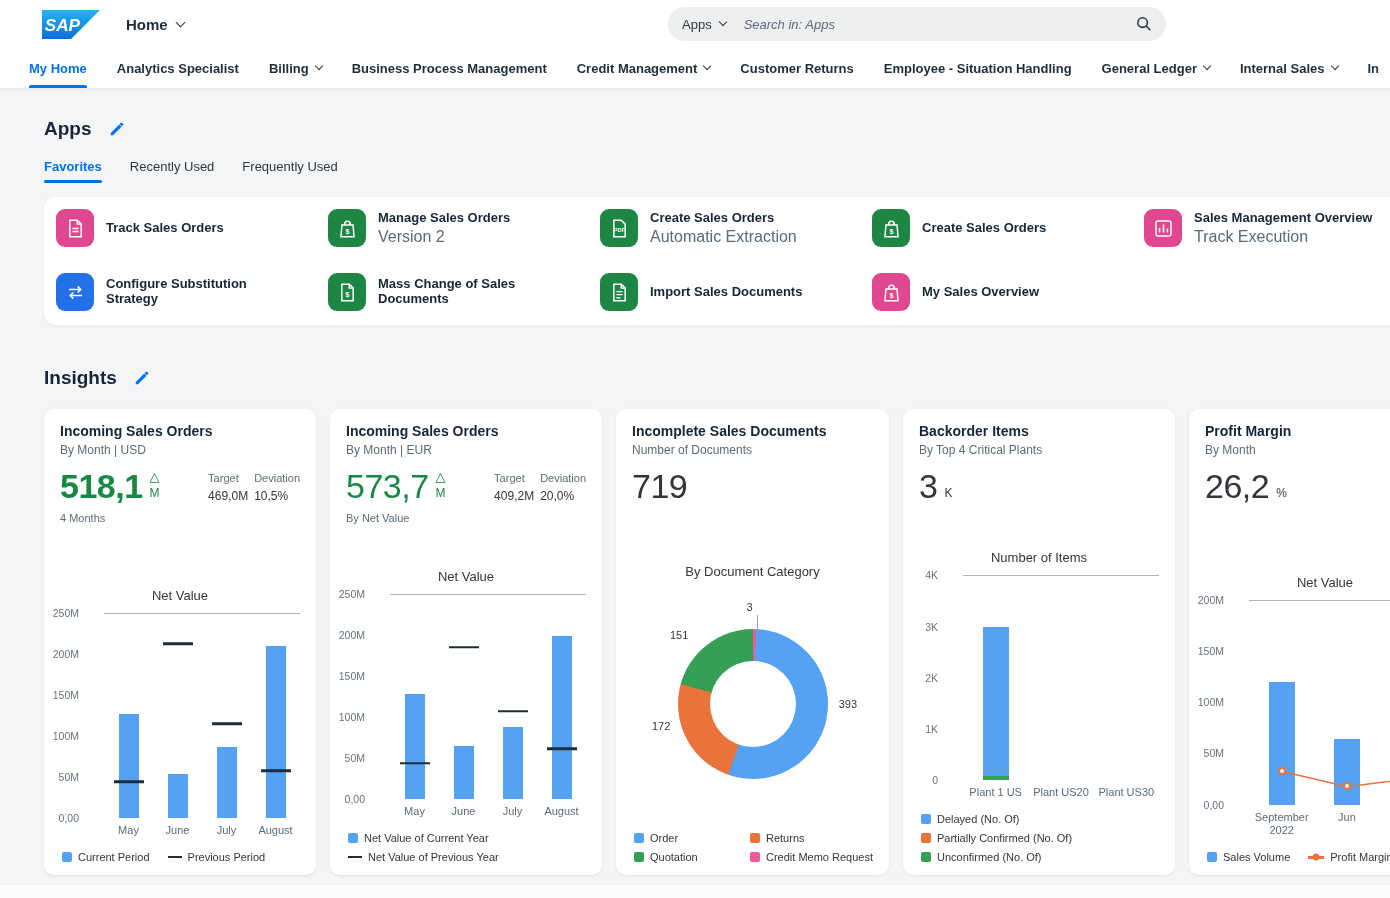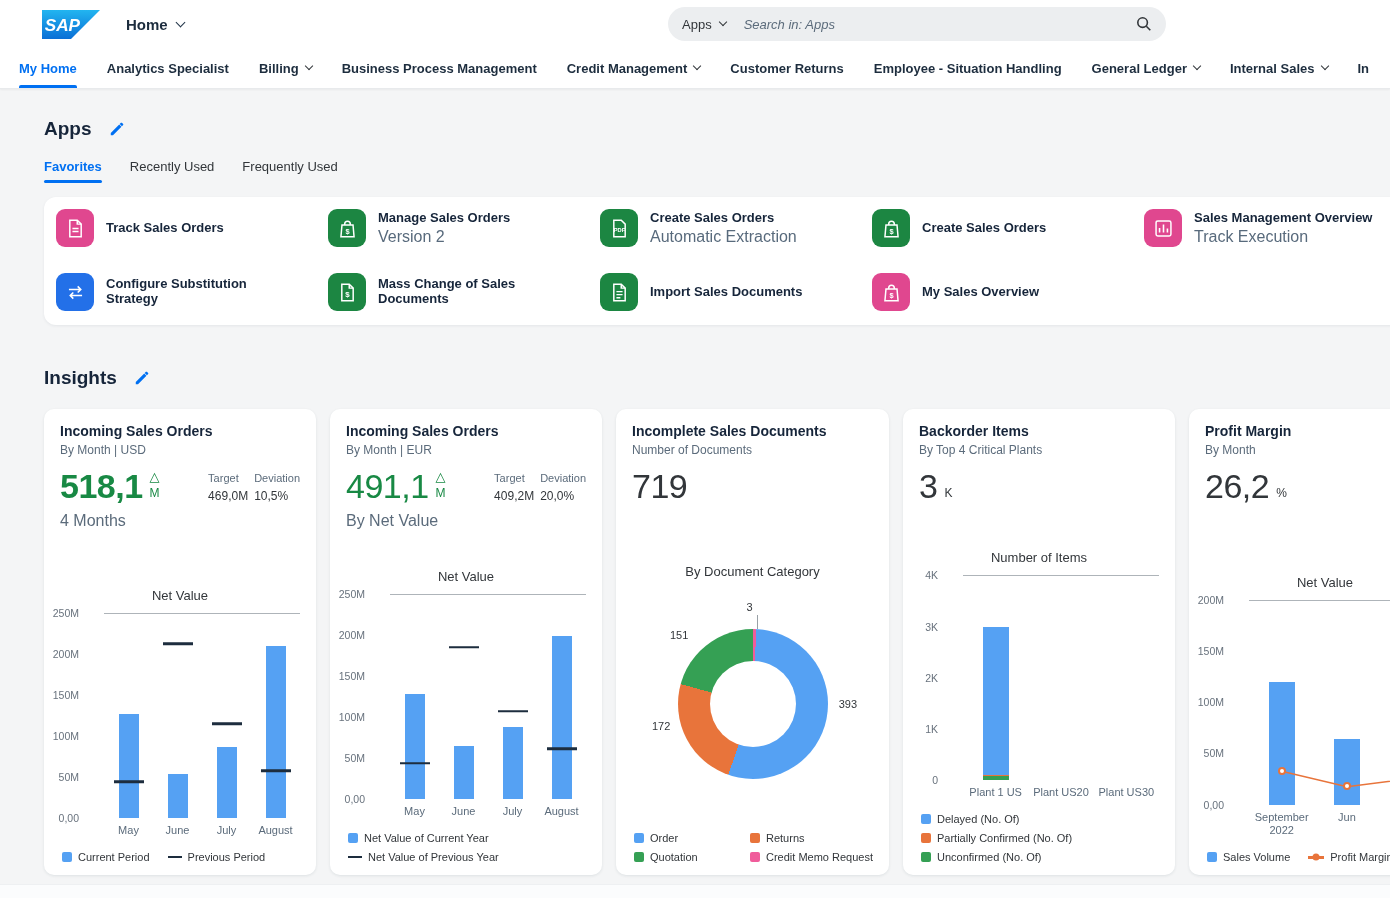--- a/index.html
+++ b/index.html
@@ -11,21 +11,21 @@
   .logo{margin-left:42px;display:flex;align-items:center;cursor:pointer}
   .home-menu{margin-left:26px;display:flex;align-items:center;gap:9px;font-size:15px;font-weight:700;cursor:pointer}
   .chev{width:7px;height:7px;border-right:1.8px solid #223548;border-bottom:1.8px solid #223548;transform:rotate(45deg);display:inline-block;margin-top:-4px}
   .chev.sm{width:6px;height:6px;border-width:0 1.5px 1.5px 0;border-style:solid;border-color:#32363a}
   .searchbar{position:absolute;left:668px;top:7px;width:498px;height:34px;background:#eceef0;border-radius:17px;display:flex;align-items:center;padding:0 14px;cursor:text}
   .search-scope{display:flex;align-items:center;gap:8px;font-size:13px;color:#32363a;cursor:pointer}
   .search-placeholder{font-style:italic;color:#5b6b7b;font-size:13px;margin-left:18px;flex:1}
   .mag{display:flex;cursor:pointer}
 
   
-  .navbar{height:41px;background:#fff;display:flex;align-items:stretch;padding-left:19px;gap:30px;border-bottom:1px solid #e8eaec;box-shadow:0 1px 2px rgba(0,0,0,.05);position:relative;z-index:4;overflow:hidden;white-space:nowrap}
+  .navbar{height:41px;background:#fff;display:flex;align-items:stretch;padding-left:29px;gap:30px;border-bottom:1px solid #e8eaec;box-shadow:0 1px 2px rgba(0,0,0,.05);position:relative;z-index:4;overflow:hidden;white-space:nowrap}
   .nav-item{display:flex;align-items:center;gap:7px;font-size:13px;font-weight:600;color:#1d2d3e;position:relative;cursor:pointer;flex:0 0 auto}
   .nav-item.active{color:#0070f2}
   .nav-item.active::after{content:"";position:absolute;left:0;right:0;bottom:0;height:3px;background:#0070f2;border-radius:2px 2px 0 0}
 
   
   .sec-head{display:flex;align-items:center;gap:17px;margin-left:44px}
   .apps-section .sec-head{padding-top:29px}
   .insights-section .sec-head{margin-top:42px}
   h2{font-size:19px;font-weight:700;color:#16253a}
   .pencil{cursor:pointer;display:flex}
@@ -51,21 +51,21 @@
   .kpi{display:flex}
   .kpi-num{font-size:34px;font-weight:400;letter-spacing:-.5px;line-height:1}
   .kpi-side{display:flex;flex-direction:column;justify-content:space-between;align-items:center;margin-left:7px;padding:2px 0 3px}
   .kpi-side.endonly{justify-content:flex-end}
   .kpi-arrow{font-size:13px;line-height:11px}
   .kpi-unit{font-size:12px}
   .kpi-meta{margin-left:auto;display:flex;gap:6px;padding-top:3px}
   .meta-col{display:flex;flex-direction:column;gap:5px}
   .meta-label{font-size:11px;color:#5b6b7b}
   .meta-value{font-size:12px;color:#32363a}
-  .icard-foot{font-size:16px;color:#5b6b7b;margin-top:9px;min-height:13px}
+  .icard-foot{font-size:11px;color:#5b6b7b;margin-top:9px;min-height:13px}
 
   .chart-block{margin-top:auto}
   .chart-title{text-align:center;font-size:13px;color:#32363a;margin-bottom:10px}
   .plot-row{display:flex;height:205px}
   .yaxis{flex:0 0 44px;position:relative}
   .ytick{position:absolute;right:25px;transform:translateY(-50%);font-size:10.5px;color:#68727d}
   .plot{flex:1;position:relative;border-top:1px solid #aeb4b9;display:flex;align-items:flex-end}
   .bcol{flex:1;display:flex;justify-content:center;align-items:flex-end;height:100%}
   .bar{background:#55a1f3}
   .stack{display:flex;flex-direction:column-reverse;height:100%;justify-content:flex-start;align-items:stretch}
@@ -370,21 +370,21 @@
               <span class="swatch line" style="background: rgb(29, 45, 62);"></span>
               <span>Previous Period</span>
             </span>
           </div>
         </div>
         <div class="icard">
           <div class="icard-title">Incoming Sales Orders</div>
           <div class="icard-sub">By Month | EUR</div>
           <div class="kpi-row">
             <div class="kpi">
-              <span class="kpi-num" style="color: rgb(24, 137, 68);">491,1</span>
+              <span class="kpi-num" style="color: rgb(24, 137, 68);">573,7</span>
               <span class="kpi-side">
                 <span class="kpi-arrow" style="color: rgb(24, 137, 68);">△</span>
                 <span class="kpi-unit" style="color: rgb(24, 137, 68);">M</span>
               </span>
             </div>
             <div class="kpi-meta">
               <div class="meta-col">
                 <span class="meta-label">Target</span>
                 <span class="meta-value">409,2M</span>
               </div>

